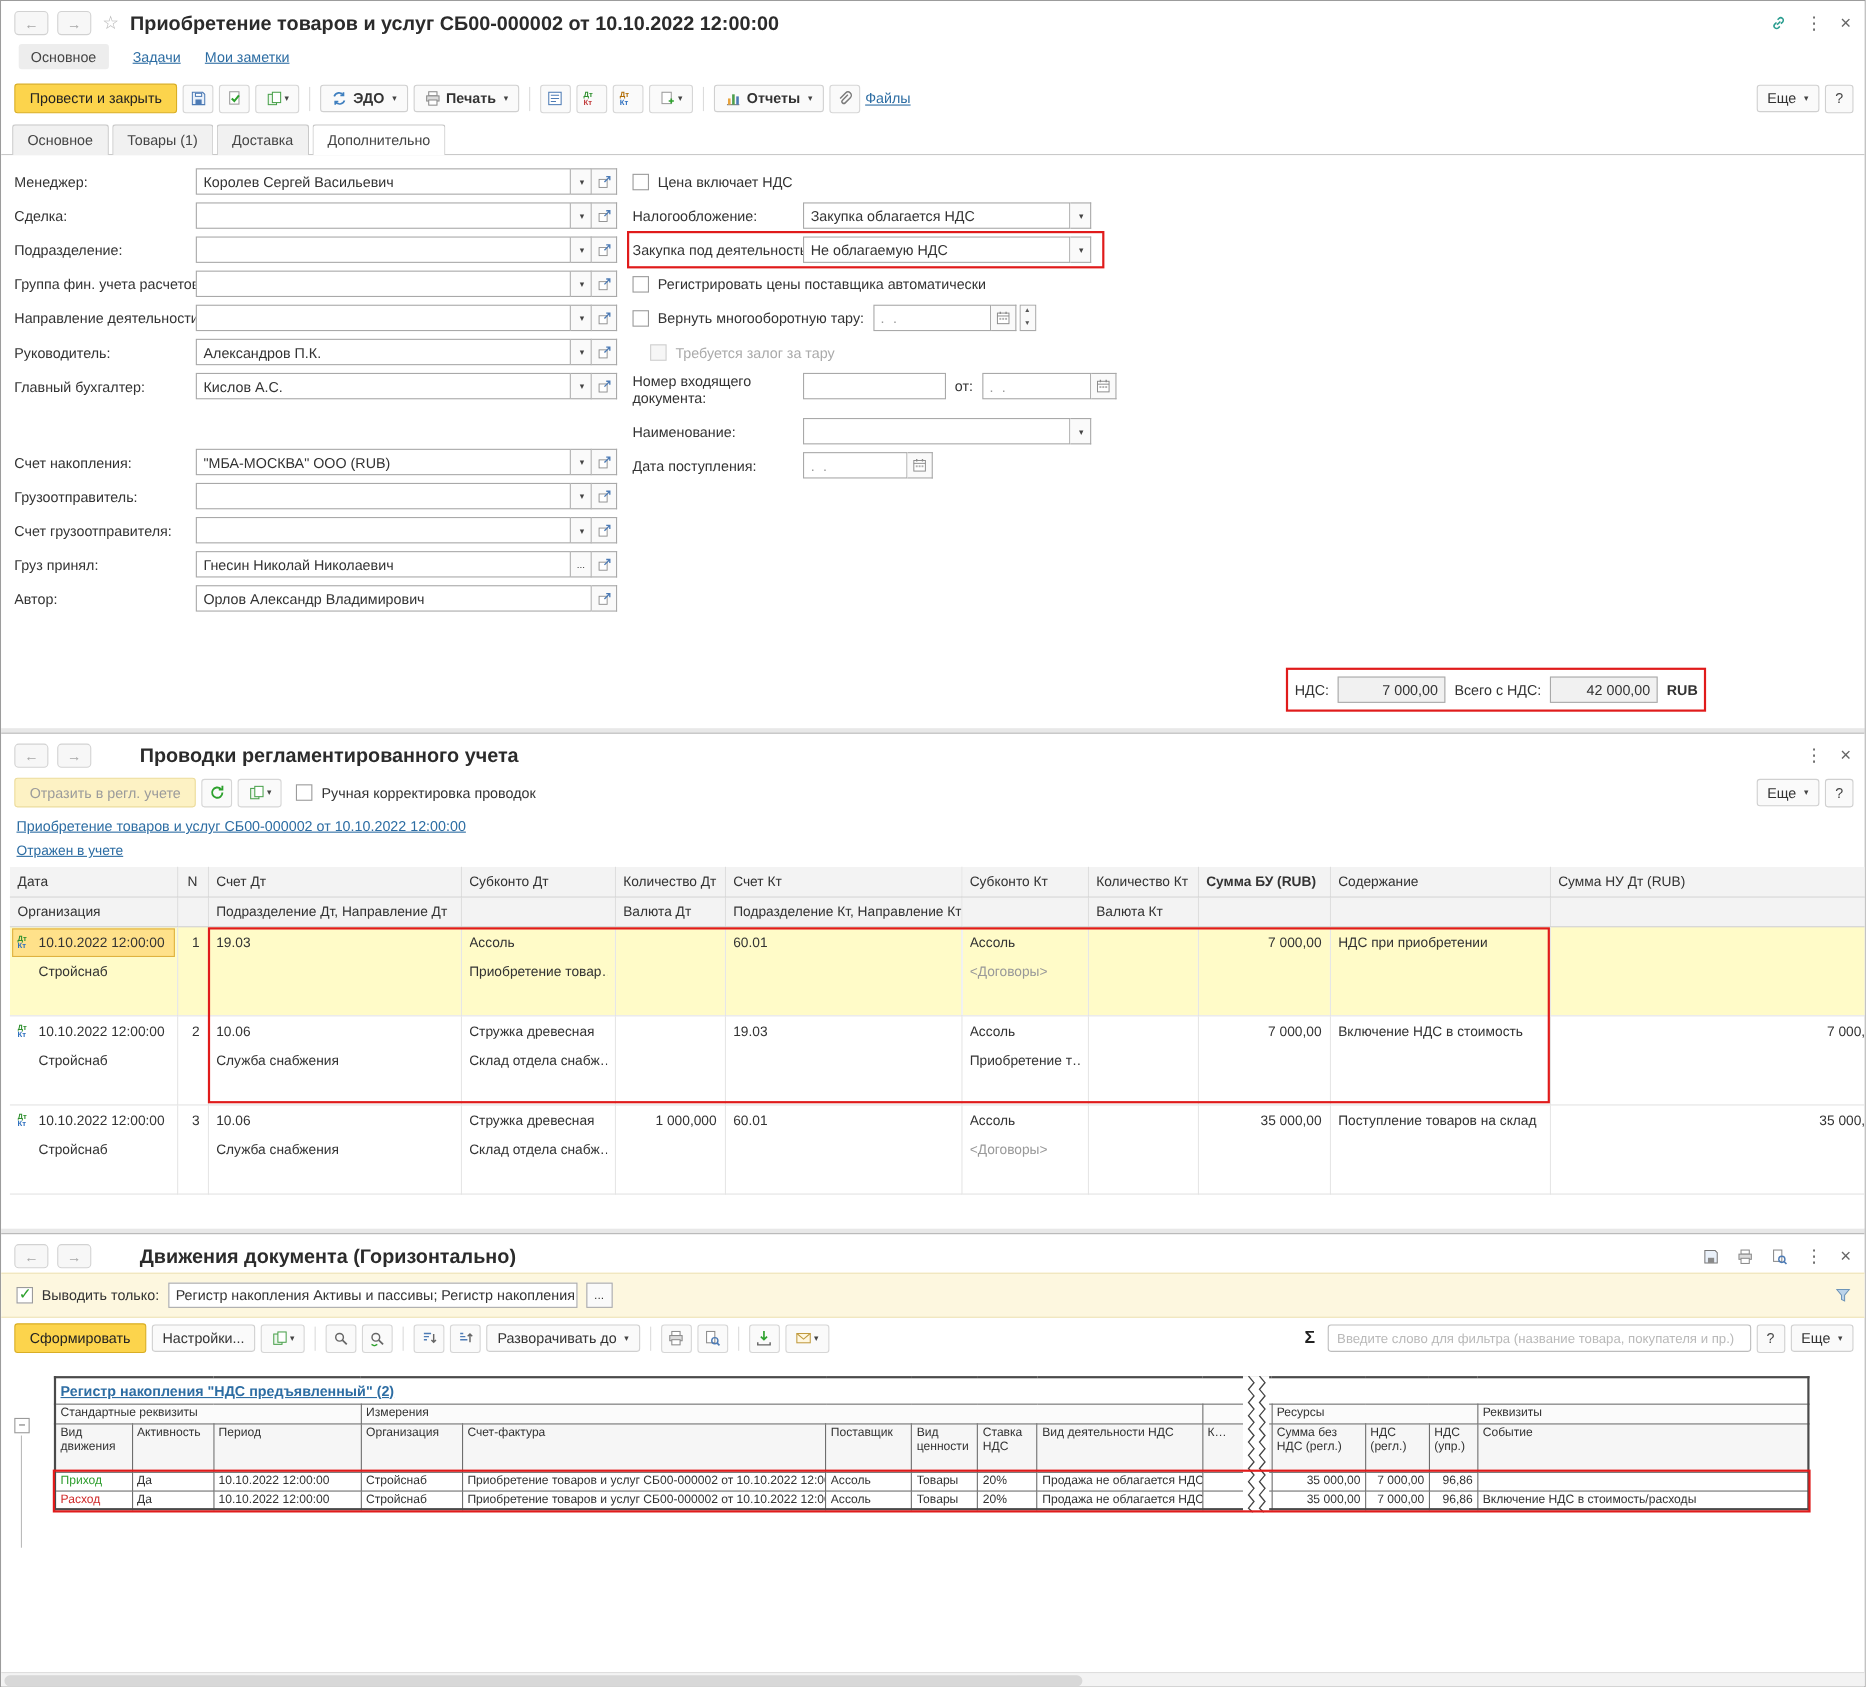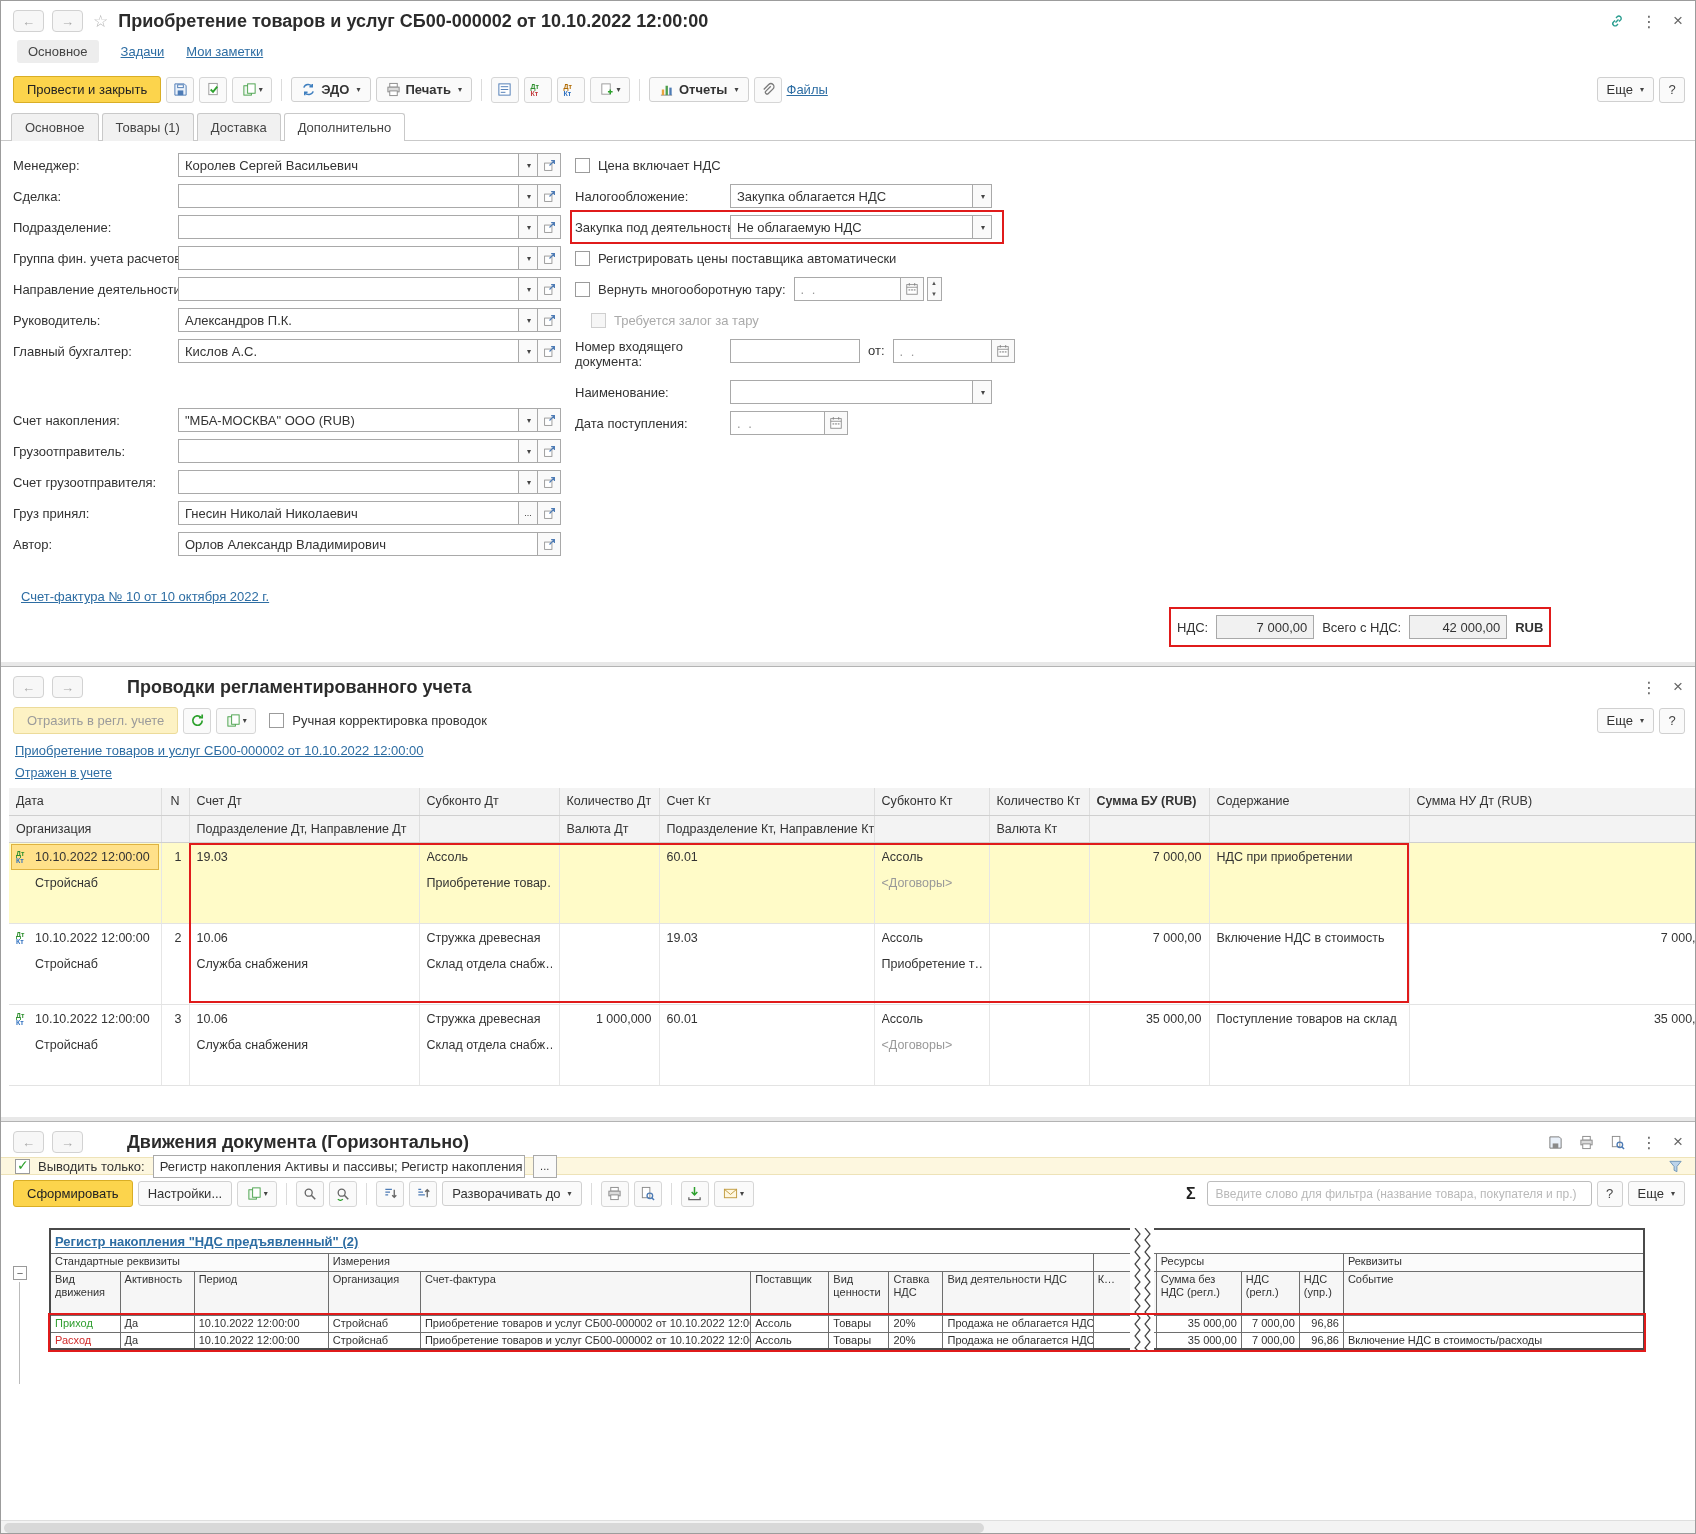--- a/index.html
+++ b/index.html
@@ -66,21 +66,21 @@
 .ptable tr.sel td{background:#fffbc8;}
 .l{height:26px;line-height:26px;white-space:nowrap;overflow:hidden;}
 .num{text-align:right;}
 .datecell{display:flex;align-items:center;gap:4px;}
 .cursorcell{background:#ffe18a;border:1px solid #dfb23f;padding:0 4px;margin:0 -5px;}
 .pdik{display:inline-block;width:15px;font-size:7px;line-height:7px;font-weight:bold;flex:none;}
 .pdik .d{color:#2d8f2d;display:block;}
 .pdik .k{color:#2d6fbf;display:block;}
 .overlay-red{position:absolute;border:2px solid #e01b1b;pointer-events:none;z-index:5;}
 
-.filterrow{display:flex;align-items:center;gap:8px;background:#fdf7df;border-top:1px solid #eee3b8;border-bottom:1px solid #eee3b8;padding:5px 14px;height:18px;}
+.filterrow{display:flex;align-items:center;gap:8px;background:#fdf7df;border-top:1px solid #eee3b8;border-bottom:1px solid #eee3b8;padding:5px 14px;height:41px;}
 .filterrow .input{flex:none;width:372px;height:23px;}
 .mini{width:24px;height:23px;border:1px solid #a9a9a9;background:#fafafa;display:inline-flex;align-items:center;justify-content:center;font-size:11px;}
 .search{height:25px;border:1px solid #bdbdbd;border-radius:3px;width:385px;padding:0 8px;font-size:12px;color:#333;font-family:"Liberation Sans","DejaVu Sans",sans-serif;}
 .search::placeholder{color:#b9b9b9;}
 .report{position:relative;padding:14px 0 0 12px;}
 .rtitle{color:#12a13f;font-size:17px;font-weight:bold;margin:2px 0 12px 36px;white-space:nowrap;}
 .minusbox{position:absolute;left:12px;top:52px;width:14px;height:14px;border:1px solid #9a9a9a;background:#fff;font-size:11px;line-height:12px;text-align:center;color:#555;}
 .gline{position:absolute;left:18px;top:68px;width:1px;height:102px;background:#bbb;}
 .mtable-wrap{position:relative;margin-left:36px;width:1600px;}
 .mtable{border-collapse:collapse;table-layout:fixed;width:1596px;font-size:11px;border:2px solid #4a4a4a;}
@@ -540,21 +540,20 @@
                 <rect x="4" y="8" width="2" height="2" fill="#b0b0b0"></rect>
                 <rect x="7" y="8" width="2" height="2" fill="#b0b0b0"></rect>
                 <rect x="10" y="8" width="2" height="2" fill="#b0b0b0"></rect>
               </svg>
             </span>
           </div>
         </div>
     </div>
   </div>
 
-  <div class="invoice-row"><span class="link">Счет-фактура № 10 от 10 октября 2022 г.</span></div>
 
   <div class="totals">
     <span>НДС:</span>
     <div class="input ro">
         <span>7 000,00</span>
       </div>
     <span>Всего с НДС:</span>
     <div class="input ro">
         <span>42 000,00</span>
       </div>

